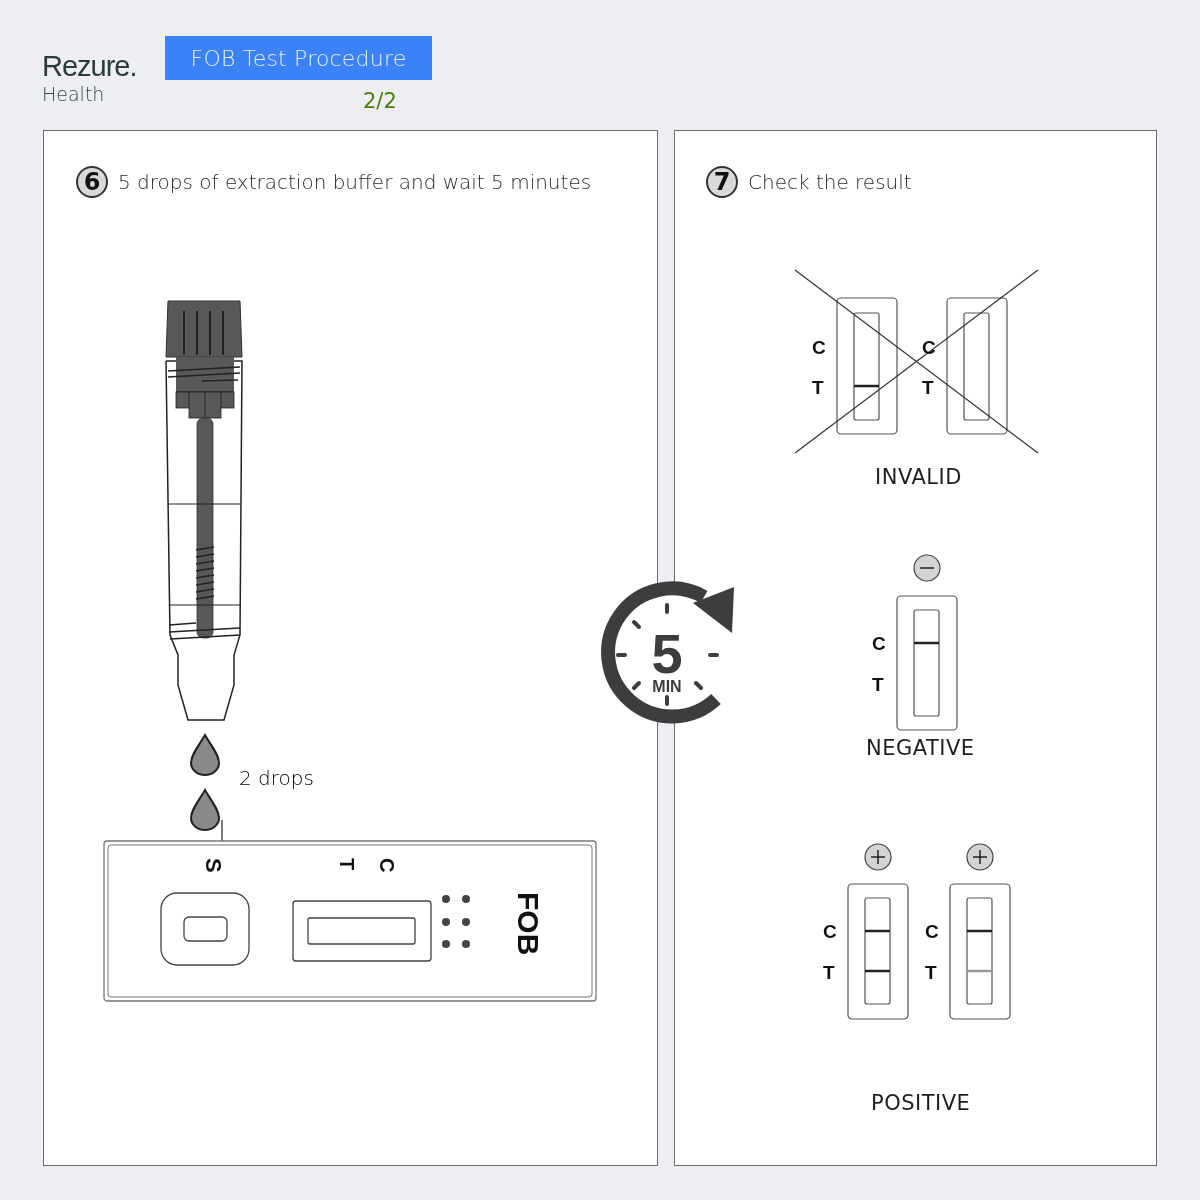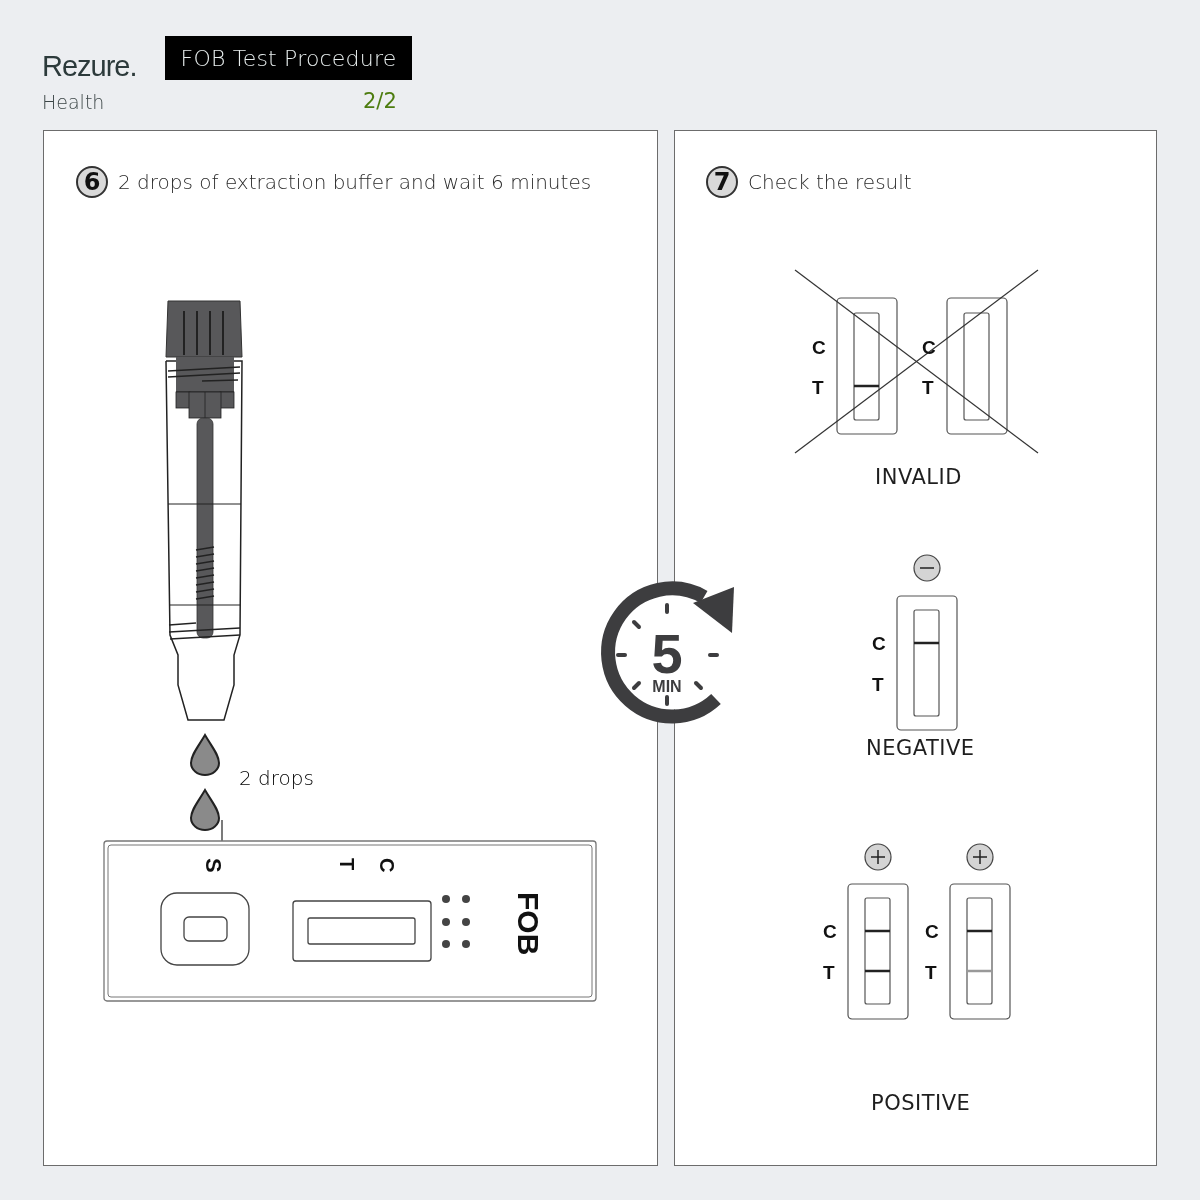--- a/index.html
+++ b/index.html
@@ -2,23 +2,23 @@
 <html><head>
 <meta charset="utf-8">
 <style>
   html, body { margin: 0; padding: 0; }
   body {
     width: 1200px; height: 1200px; background: #eceef1; position: relative; overflow: hidden;
     font-family: "DejaVu Sans", sans-serif; color: #2a2a2a;
   }
   .logo { position: absolute; left: 42px; top: 52px; line-height: 1; }
   .logo .brand { font-family: "Liberation Sans", sans-serif; font-size: 29px; font-weight: 500; color: #2c3a3b; letter-spacing: -1px; display: block; }
-  .logo .sub { font-family: "DejaVu Sans", sans-serif; font-size: 19px; font-weight: 300; color: #3c4647; display: block; margin-top: 12px; }
+  .logo .sub { font-family: "DejaVu Sans", sans-serif; font-size: 19px; font-weight: 300; color: #3c4647; display: block; margin-top: 4px; }
   .title-box {
-    position: absolute; left: 165px; top: 36px; width: 247px; height: 44px; background: #000000;
+    position: absolute; left: 165px; top: 36px; width: 267px; height: 44px; background: #3b82f6;
     color: #e8eeee; font-family: "DejaVu Sans", sans-serif; font-size: 22px; font-weight: 300;
     display: flex; align-items: center; justify-content: center; letter-spacing: 0.2px;
   }
   .page-num { position: absolute; left: 363px; top: 89px; font-size: 21px; color: #4d7c0f; font-family: "DejaVu Sans", sans-serif; }
   .panel { position: absolute; background: #fff; border: 1px solid #6c6c6c; box-sizing: border-box; }
   .panel-left { left: 43px; top: 130px; width: 615px; height: 1036px; }
   .panel-right { left: 674px; top: 130px; width: 483px; height: 1036px; }
   .step { position: absolute; display: flex; align-items: center; }
   .step .num {
     width: 32px; height: 32px; border-radius: 50%; border: 2px solid #333; background: #d9d9d9;
@@ -36,21 +36,21 @@
 <div class="logo">
   <span class="brand">Rezure.</span>
   <span class="sub">Health</span>
 </div>
 <div class="title-box">FOB Test Procedure</div>
 <div class="page-num">2/2</div>
 
 <div class="panel panel-left"></div>
 <div class="step" style="left:76px; top:166px;">
   <div class="num">6</div>
-  <div class="txt">2 drops of extraction buffer and wait 6 minutes</div>
+  <div class="txt">5 drops of extraction buffer and wait 5 minutes</div>
 </div>
 
 <svg style="position:absolute; left:150px; top:295px;" width="110" height="430" viewBox="0 0 110 430">
 
   <polygon points="18,6 90,6 92,62 16,62" fill="#58585a" stroke="#333" stroke-width="1"></polygon>
   <line x1="34" y1="16" x2="34" y2="60" stroke="#222" stroke-width="2"></line>
   <line x1="47" y1="16" x2="47" y2="60" stroke="#222" stroke-width="2"></line>
   <line x1="60" y1="16" x2="60" y2="60" stroke="#222" stroke-width="2"></line>
   <line x1="73" y1="16" x2="73" y2="60" stroke="#222" stroke-width="2"></line>
 

